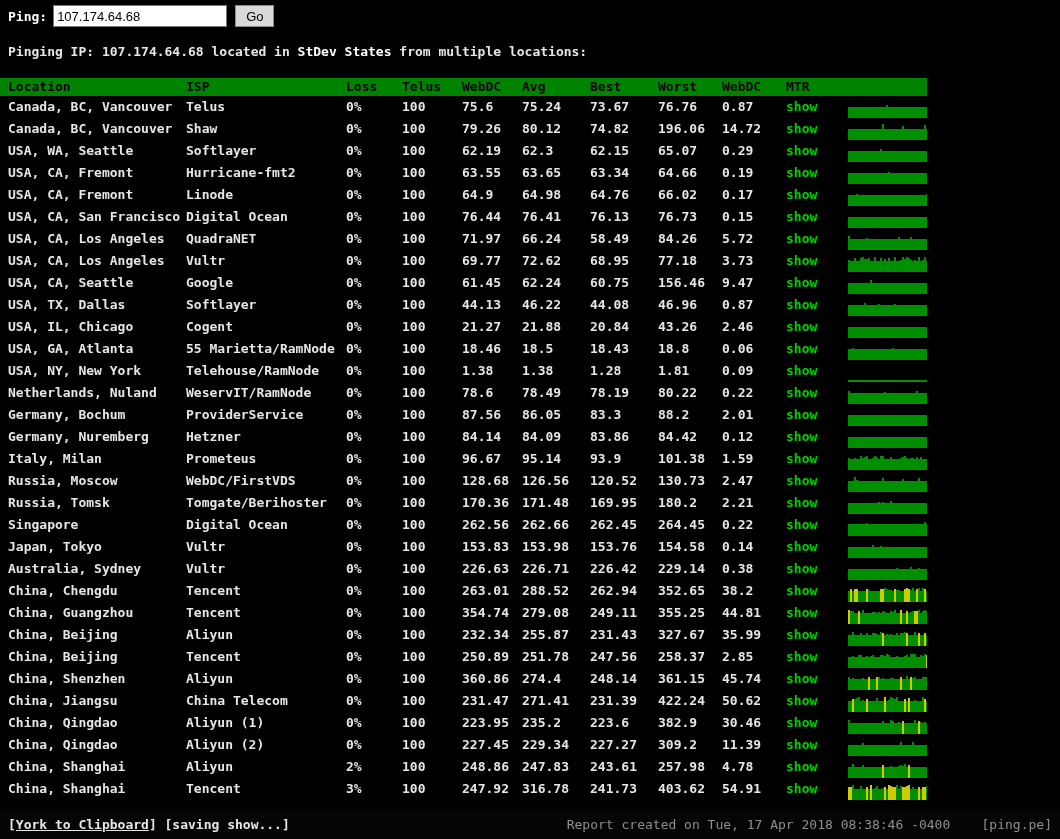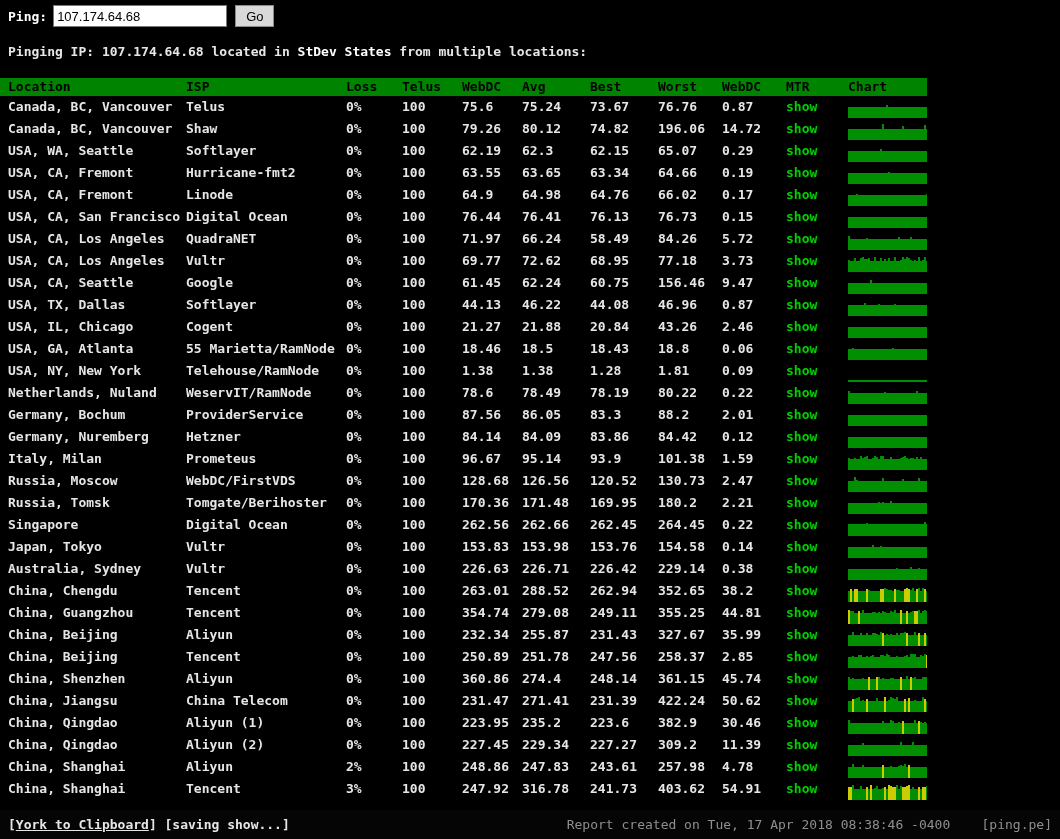--- a/index.html
+++ b/index.html
@@ -49,21 +49,21 @@
 
   <div id="ping-form">
     <span class="lbl">Ping:</span>
     <input id="ping-input" type="text" value="107.174.64.68" style="">
     <button id="go-btn">Go</button>
   </div>
 
   <div id="title-line"><span>Pinging IP: 107.174.64.68 located in </span><span class="bold">StDev States</span><span> from multiple locations:</span></div>
 
   <div id="ping-table">
-    <div class="trow thead" id="table-head"><div class="c0">Location</div><div class="c1">ISP</div><div class="c2">Loss</div><div class="c3">Telus</div><div class="c4">WebDC</div><div class="c5">Avg</div><div class="c6">Best</div><div class="c7">Worst</div><div class="c8">WebDC</div><div class="c9">MTR</div><div class="c10">Chart</div></div>
+    <div class="trow thead" id="table-head"><div class="c0">Location</div><div class="c1">ISP</div><div class="c2">Loss</div><div class="c3">Telus</div><div class="c4">WebDC</div><div class="c5">Avg</div><div class="c6">Best</div><div class="c7">Worst</div><div class="c8">WebDC</div><div class="c9">MTR</div></div>
     <div id="table-body">
         <div class="trow"><div class="c0">Canada, BC, Vancouver</div><div class="c1">Telus</div><div class="c2">0%</div><div class="c3">100</div><div class="c4">75.6</div><div class="c5">75.24</div><div class="c6">73.67</div><div class="c7">76.76</div><div class="c8">0.87</div><div class="c9"><a class="show-link">show</a></div><div class="c10"><div class="chart"><span style="height: 11px; background: rgb(0, 143, 0);"></span><span style="height: 11px; background: rgb(0, 143, 0);"></span><span style="height: 11px; background: rgb(0, 143, 0);"></span><span style="height: 11px; background: rgb(0, 143, 0);"></span><span style="height: 11px; background: rgb(0, 143, 0);"></span><span style="height: 11px; background: rgb(0, 143, 0);"></span><span style="height: 11px; background: rgb(0, 143, 0);"></span><span style="height: 11px; background: rgb(0, 143, 0);"></span><span style="height: 11px; background: rgb(0, 143, 0);"></span><span style="height: 11px; background: rgb(0, 143, 0);"></span><span style="height: 11px; background: rgb(0, 143, 0);"></span><span style="height: 11px; background: rgb(0, 143, 0);"></span><span style="height: 11px; background: rgb(0, 143, 0);"></span><span style="height: 11px; background: rgb(0, 143, 0);"></span><span style="height: 11px; background: rgb(0, 143, 0);"></span><span style="height: 11px; background: rgb(0, 143, 0);"></span><span style="height: 11px; background: rgb(0, 143, 0);"></span><span style="height: 11px; background: rgb(0, 143, 0);"></span><span style="height: 11px; background: rgb(0, 143, 0);"></span><span style="height: 13px; background: rgb(0, 143, 0);"></span><span style="height: 11px; background: rgb(0, 143, 0);"></span><span style="height: 11px; background: rgb(0, 143, 0);"></span><span style="height: 11px; background: rgb(0, 143, 0);"></span><span style="height: 11px; background: rgb(0, 143, 0);"></span><span style="height: 11px; background: rgb(0, 143, 0);"></span><span style="height: 11px; background: rgb(0, 143, 0);"></span><span style="height: 11px; background: rgb(0, 143, 0);"></span><span style="height: 11px; background: rgb(0, 143, 0);"></span><span style="height: 11px; background: rgb(0, 143, 0);"></span><span style="height: 11px; background: rgb(0, 143, 0);"></span><span style="height: 11px; background: rgb(0, 143, 0);"></span><span style="height: 11px; background: rgb(0, 143, 0);"></span><span style="height: 11px; background: rgb(0, 143, 0);"></span><span style="height: 11px; background: rgb(0, 143, 0);"></span><span style="height: 11px; background: rgb(0, 143, 0);"></span><span style="height: 11px; background: rgb(0, 143, 0);"></span><span style="height: 11px; background: rgb(0, 143, 0);"></span><span style="height: 11px; background: rgb(0, 143, 0);"></span><span style="height: 11px; background: rgb(0, 143, 0);"></span><span style="height: 11px; background: rgb(0, 143, 0);"></span><span style="height: 11px; background: rgb(0, 143, 0);"></span><span style="height: 11px; background: rgb(0, 143, 0);"></span><span style="height: 11px; background: rgb(0, 143, 0);"></span><span style="height: 11px; background: rgb(0, 143, 0);"></span><span style="height: 11px; background: rgb(0, 143, 0);"></span><span style="height: 11px; background: rgb(0, 143, 0);"></span><span style="height: 11px; background: rgb(0, 143, 0);"></span><span style="height: 11px; background: rgb(0, 143, 0);"></span><span style="height: 11px; background: rgb(0, 143, 0);"></span><span style="height: 11px; background: rgb(0, 143, 0);"></span><span style="height: 11px; background: rgb(0, 143, 0);"></span><span style="height: 11px; background: rgb(0, 143, 0);"></span><span style="height: 11px; background: rgb(0, 143, 0);"></span><span style="height: 11px; background: rgb(0, 143, 0);"></span><span style="height: 11px; background: rgb(0, 143, 0);"></span><span style="height: 11px; background: rgb(0, 143, 0);"></span><span style="height: 11px; background: rgb(0, 143, 0);"></span><span style="height: 11px; background: rgb(0, 143, 0);"></span><span style="height: 11px; background: rgb(0, 143, 0);"></span><span style="height: 11px; background: rgb(0, 143, 0);"></span><span style="height: 11px; background: rgb(0, 143, 0);"></span><span style="height: 11px; background: rgb(0, 143, 0);"></span><span style="height: 11px; background: rgb(0, 143, 0);"></span><span style="height: 11px; background: rgb(0, 143, 0);"></span><span style="height: 11px; background: rgb(0, 143, 0);"></span><span style="height: 11px; background: rgb(0, 143, 0);"></span><span style="height: 11px; background: rgb(0, 143, 0);"></span><span style="height: 11px; background: rgb(0, 143, 0);"></span><span style="height: 11px; background: rgb(0, 143, 0);"></span><span style="height: 11px; background: rgb(0, 143, 0);"></span><span style="height: 11px; background: rgb(0, 143, 0);"></span><span style="height: 11px; background: rgb(0, 143, 0);"></span><span style="height: 11px; background: rgb(0, 143, 0);"></span><span style="height: 11px; background: rgb(0, 143, 0);"></span><span style="height: 11px; background: rgb(0, 143, 0);"></span><span style="height: 11px; background: rgb(0, 143, 0);"></span><span style="height: 11px; background: rgb(0, 143, 0);"></span><span style="height: 11px; background: rgb(0, 143, 0);"></span><span style="height: 11px; background: rgb(0, 143, 0);"></span><span style="height: 11px; background: rgb(0, 143, 0);"></span><span style="height: 11px; background: rgb(0, 143, 0);"></span><span style="height: 11px; background: rgb(0, 143, 0);"></span><span style="height: 11px; background: rgb(0, 143, 0);"></span><span style="height: 11px; background: rgb(0, 143, 0);"></span><span style="height: 11px; background: rgb(0, 143, 0);"></span><span style="height: 11px; background: rgb(0, 143, 0);"></span><span style="height: 11px; background: rgb(0, 143, 0);"></span><span style="height: 11px; background: rgb(0, 143, 0);"></span><span style="height: 11px; background: rgb(0, 143, 0);"></span><span style="height: 11px; background: rgb(0, 143, 0);"></span><span style="height: 11px; background: rgb(0, 143, 0);"></span><span style="height: 11px; background: rgb(0, 143, 0);"></span><span style="height: 11px; background: rgb(0, 143, 0);"></span><span style="height: 11px; background: rgb(0, 143, 0);"></span><span style="height: 11px; background: rgb(0, 143, 0);"></span><span style="height: 11px; background: rgb(0, 143, 0);"></span><span style="height: 11px; background: rgb(0, 143, 0);"></span><span style="height: 11px; background: rgb(0, 143, 0);"></span><span style="height: 11px; background: rgb(0, 143, 0);"></span><span style="height: 11px; background: rgb(0, 143, 0);"></span></div></div></div>
         <div class="trow"><div class="c0">Canada, BC, Vancouver</div><div class="c1">Shaw</div><div class="c2">0%</div><div class="c3">100</div><div class="c4">79.26</div><div class="c5">80.12</div><div class="c6">74.82</div><div class="c7">196.06</div><div class="c8">14.72</div><div class="c9"><a class="show-link">show</a></div><div class="c10"><div class="chart"><span style="height: 11px; background: rgb(0, 143, 0);"></span><span style="height: 11px; background: rgb(0, 143, 0);"></span><span style="height: 11px; background: rgb(0, 143, 0);"></span><span style="height: 11px; background: rgb(0, 143, 0);"></span><span style="height: 11px; background: rgb(0, 143, 0);"></span><span style="height: 11px; background: rgb(0, 143, 0);"></span><span style="height: 11px; background: rgb(0, 143, 0);"></span><span style="height: 11px; background: rgb(0, 143, 0);"></span><span style="height: 11px; background: rgb(0, 143, 0);"></span><span style="height: 11px; background: rgb(0, 143, 0);"></span><span style="height: 11px; background: rgb(0, 143, 0);"></span><span style="height: 11px; background: rgb(0, 143, 0);"></span><span style="height: 11px; background: rgb(0, 143, 0);"></span><span style="height: 11px; background: rgb(0, 143, 0);"></span><span style="height: 11px; background: rgb(0, 143, 0);"></span><span style="height: 11px; background: rgb(0, 143, 0);"></span><span style="height: 11px; background: rgb(0, 143, 0);"></span><span style="height: 16px; background: rgb(0, 143, 0);"></span><span style="height: 11px; background: rgb(0, 143, 0);"></span><span style="height: 11px; background: rgb(0, 143, 0);"></span><span style="height: 11px; background: rgb(0, 143, 0);"></span><span style="height: 11px; background: rgb(0, 143, 0);"></span><span style="height: 11px; background: rgb(0, 143, 0);"></span><span style="height: 11px; background: rgb(0, 143, 0);"></span><span style="height: 11px; background: rgb(0, 143, 0);"></span><span style="height: 11px; background: rgb(0, 143, 0);"></span><span style="height: 11px; background: rgb(0, 143, 0);"></span><span style="height: 14px; background: rgb(0, 143, 0);"></span><span style="height: 11px; background: rgb(0, 143, 0);"></span><span style="height: 11px; background: rgb(0, 143, 0);"></span><span style="height: 11px; background: rgb(0, 143, 0);"></span><span style="height: 11px; background: rgb(0, 143, 0);"></span><span style="height: 11px; background: rgb(0, 143, 0);"></span><span style="height: 11px; background: rgb(0, 143, 0);"></span><span style="height: 11px; background: rgb(0, 143, 0);"></span><span style="height: 11px; background: rgb(0, 143, 0);"></span><span style="height: 11px; background: rgb(0, 143, 0);"></span><span style="height: 11px; background: rgb(0, 143, 0);"></span><span style="height: 15px; background: rgb(0, 143, 0);"></span><span style="height: 11px; background: rgb(0, 143, 0);"></span><span style="height: 11px; background: rgb(0, 143, 0);"></span><span style="height: 11px; background: rgb(0, 143, 0);"></span><span style="height: 11px; background: rgb(0, 143, 0);"></span><span style="height: 11px; background: rgb(0, 143, 0);"></span><span style="height: 11px; background: rgb(0, 143, 0);"></span><span style="height: 11px; background: rgb(0, 143, 0);"></span><span style="height: 11px; background: rgb(0, 143, 0);"></span><span style="height: 11px; background: rgb(0, 143, 0);"></span><span style="height: 11px; background: rgb(0, 143, 0);"></span><span style="height: 11px; background: rgb(0, 143, 0);"></span><span style="height: 11px; background: rgb(0, 143, 0);"></span><span style="height: 11px; background: rgb(0, 143, 0);"></span><span style="height: 11px; background: rgb(0, 143, 0);"></span><span style="height: 17px; background: rgb(0, 143, 0);"></span><span style="height: 11px; background: rgb(0, 143, 0);"></span><span style="height: 11px; background: rgb(0, 143, 0);"></span><span style="height: 11px; background: rgb(0, 143, 0);"></span><span style="height: 16px; background: rgb(0, 143, 0);"></span><span style="height: 11px; background: rgb(0, 143, 0);"></span><span style="height: 11px; background: rgb(0, 143, 0);"></span><span style="height: 11px; background: rgb(0, 143, 0);"></span><span style="height: 11px; background: rgb(0, 143, 0);"></span><span style="height: 13px; background: rgb(0, 143, 0);"></span><span style="height: 11px; background: rgb(0, 143, 0);"></span><span style="height: 11px; background: rgb(0, 143, 0);"></span><span style="height: 11px; background: rgb(0, 143, 0);"></span><span style="height: 11px; background: rgb(0, 143, 0);"></span><span style="height: 11px; background: rgb(0, 143, 0);"></span><span style="height: 11px; background: rgb(0, 143, 0);"></span><span style="height: 11px; background: rgb(0, 143, 0);"></span><span style="height: 11px; background: rgb(0, 143, 0);"></span><span style="height: 17px; background: rgb(0, 143, 0);"></span><span style="height: 17px; background: rgb(0, 143, 0);"></span><span style="height: 11px; background: rgb(0, 143, 0);"></span><span style="height: 11px; background: rgb(0, 143, 0);"></span><span style="height: 11px; background: rgb(0, 143, 0);"></span><span style="height: 11px; background: rgb(0, 143, 0);"></span><span style="height: 11px; background: rgb(0, 143, 0);"></span><span style="height: 11px; background: rgb(0, 143, 0);"></span><span style="height: 11px; background: rgb(0, 143, 0);"></span><span style="height: 11px; background: rgb(0, 143, 0);"></span><span style="height: 11px; background: rgb(0, 143, 0);"></span><span style="height: 11px; background: rgb(0, 143, 0);"></span><span style="height: 11px; background: rgb(0, 143, 0);"></span><span style="height: 11px; background: rgb(0, 143, 0);"></span><span style="height: 17px; background: rgb(0, 143, 0);"></span><span style="height: 11px; background: rgb(0, 143, 0);"></span><span style="height: 11px; background: rgb(0, 143, 0);"></span><span style="height: 11px; background: rgb(0, 143, 0);"></span><span style="height: 11px; background: rgb(0, 143, 0);"></span><span style="height: 11px; background: rgb(0, 143, 0);"></span><span style="height: 11px; background: rgb(0, 143, 0);"></span><span style="height: 11px; background: rgb(0, 143, 0);"></span><span style="height: 11px; background: rgb(0, 143, 0);"></span><span style="height: 11px; background: rgb(0, 143, 0);"></span><span style="height: 11px; background: rgb(0, 143, 0);"></span><span style="height: 11px; background: rgb(0, 143, 0);"></span><span style="height: 11px; background: rgb(0, 143, 0);"></span><span style="height: 11px; background: rgb(0, 143, 0);"></span><span style="height: 11px; background: rgb(0, 143, 0);"></span></div></div></div>
         <div class="trow"><div class="c0">USA, WA, Seattle</div><div class="c1">Softlayer</div><div class="c2">0%</div><div class="c3">100</div><div class="c4">62.19</div><div class="c5">62.3</div><div class="c6">62.15</div><div class="c7">65.07</div><div class="c8">0.29</div><div class="c9"><a class="show-link">show</a></div><div class="c10"><div class="chart"><span style="height: 11px; background: rgb(0, 143, 0);"></span><span style="height: 11px; background: rgb(0, 143, 0);"></span><span style="height: 11px; background: rgb(0, 143, 0);"></span><span style="height: 11px; background: rgb(0, 143, 0);"></span><span style="height: 11px; background: rgb(0, 143, 0);"></span><span style="height: 11px; background: rgb(0, 143, 0);"></span><span style="height: 11px; background: rgb(0, 143, 0);"></span><span style="height: 11px; background: rgb(0, 143, 0);"></span><span style="height: 11px; background: rgb(0, 143, 0);"></span><span style="height: 11px; background: rgb(0, 143, 0);"></span><span style="height: 11px; background: rgb(0, 143, 0);"></span><span style="height: 11px; background: rgb(0, 143, 0);"></span><span style="height: 11px; background: rgb(0, 143, 0);"></span><span style="height: 11px; background: rgb(0, 143, 0);"></span><span style="height: 11px; background: rgb(0, 143, 0);"></span><span style="height: 11px; background: rgb(0, 143, 0);"></span><span style="height: 13px; background: rgb(0, 143, 0);"></span><span style="height: 11px; background: rgb(0, 143, 0);"></span><span style="height: 11px; background: rgb(0, 143, 0);"></span><span style="height: 11px; background: rgb(0, 143, 0);"></span><span style="height: 11px; background: rgb(0, 143, 0);"></span><span style="height: 11px; background: rgb(0, 143, 0);"></span><span style="height: 11px; background: rgb(0, 143, 0);"></span><span style="height: 11px; background: rgb(0, 143, 0);"></span><span style="height: 11px; background: rgb(0, 143, 0);"></span><span style="height: 11px; background: rgb(0, 143, 0);"></span><span style="height: 11px; background: rgb(0, 143, 0);"></span><span style="height: 11px; background: rgb(0, 143, 0);"></span><span style="height: 11px; background: rgb(0, 143, 0);"></span><span style="height: 11px; background: rgb(0, 143, 0);"></span><span style="height: 11px; background: rgb(0, 143, 0);"></span><span style="height: 11px; background: rgb(0, 143, 0);"></span><span style="height: 11px; background: rgb(0, 143, 0);"></span><span style="height: 11px; background: rgb(0, 143, 0);"></span><span style="height: 11px; background: rgb(0, 143, 0);"></span><span style="height: 11px; background: rgb(0, 143, 0);"></span><span style="height: 11px; background: rgb(0, 143, 0);"></span><span style="height: 11px; background: rgb(0, 143, 0);"></span><span style="height: 11px; background: rgb(0, 143, 0);"></span><span style="height: 11px; background: rgb(0, 143, 0);"></span><span style="height: 11px; background: rgb(0, 143, 0);"></span><span style="height: 11px; background: rgb(0, 143, 0);"></span><span style="height: 11px; background: rgb(0, 143, 0);"></span><span style="height: 11px; background: rgb(0, 143, 0);"></span><span style="height: 11px; background: rgb(0, 143, 0);"></span><span style="height: 11px; background: rgb(0, 143, 0);"></span><span style="height: 11px; background: rgb(0, 143, 0);"></span><span style="height: 11px; background: rgb(0, 143, 0);"></span><span style="height: 11px; background: rgb(0, 143, 0);"></span><span style="height: 11px; background: rgb(0, 143, 0);"></span><span style="height: 11px; background: rgb(0, 143, 0);"></span><span style="height: 13px; background: rgb(0, 143, 0);"></span><span style="height: 11px; background: rgb(0, 143, 0);"></span><span style="height: 11px; background: rgb(0, 143, 0);"></span><span style="height: 11px; background: rgb(0, 143, 0);"></span><span style="height: 11px; background: rgb(0, 143, 0);"></span><span style="height: 11px; background: rgb(0, 143, 0);"></span><span style="height: 11px; background: rgb(0, 143, 0);"></span><span style="height: 11px; background: rgb(0, 143, 0);"></span><span style="height: 11px; background: rgb(0, 143, 0);"></span><span style="height: 11px; background: rgb(0, 143, 0);"></span><span style="height: 11px; background: rgb(0, 143, 0);"></span><span style="height: 11px; background: rgb(0, 143, 0);"></span><span style="height: 11px; background: rgb(0, 143, 0);"></span><span style="height: 11px; background: rgb(0, 143, 0);"></span><span style="height: 11px; background: rgb(0, 143, 0);"></span><span style="height: 11px; background: rgb(0, 143, 0);"></span><span style="height: 11px; background: rgb(0, 143, 0);"></span><span style="height: 11px; background: rgb(0, 143, 0);"></span><span style="height: 11px; background: rgb(0, 143, 0);"></span><span style="height: 11px; background: rgb(0, 143, 0);"></span><span style="height: 11px; background: rgb(0, 143, 0);"></span><span style="height: 11px; background: rgb(0, 143, 0);"></span><span style="height: 11px; background: rgb(0, 143, 0);"></span><span style="height: 11px; background: rgb(0, 143, 0);"></span><span style="height: 11px; background: rgb(0, 143, 0);"></span><span style="height: 11px; background: rgb(0, 143, 0);"></span><span style="height: 11px; background: rgb(0, 143, 0);"></span><span style="height: 11px; background: rgb(0, 143, 0);"></span><span style="height: 11px; background: rgb(0, 143, 0);"></span><span style="height: 11px; background: rgb(0, 143, 0);"></span><span style="height: 11px; background: rgb(0, 143, 0);"></span><span style="height: 11px; background: rgb(0, 143, 0);"></span><span style="height: 11px; background: rgb(0, 143, 0);"></span><span style="height: 11px; background: rgb(0, 143, 0);"></span><span style="height: 11px; background: rgb(0, 143, 0);"></span><span style="height: 11px; background: rgb(0, 143, 0);"></span><span style="height: 11px; background: rgb(0, 143, 0);"></span><span style="height: 11px; background: rgb(0, 143, 0);"></span><span style="height: 11px; background: rgb(0, 143, 0);"></span><span style="height: 11px; background: rgb(0, 143, 0);"></span><span style="height: 11px; background: rgb(0, 143, 0);"></span><span style="height: 11px; background: rgb(0, 143, 0);"></span><span style="height: 11px; background: rgb(0, 143, 0);"></span><span style="height: 11px; background: rgb(0, 143, 0);"></span><span style="height: 11px; background: rgb(0, 143, 0);"></span><span style="height: 11px; background: rgb(0, 143, 0);"></span><span style="height: 11px; background: rgb(0, 143, 0);"></span><span style="height: 11px; background: rgb(0, 143, 0);"></span><span style="height: 11px; background: rgb(0, 143, 0);"></span></div></div></div>
         <div class="trow"><div class="c0">USA, CA, Fremont</div><div class="c1">Hurricane-fmt2</div><div class="c2">0%</div><div class="c3">100</div><div class="c4">63.55</div><div class="c5">63.65</div><div class="c6">63.34</div><div class="c7">64.66</div><div class="c8">0.19</div><div class="c9"><a class="show-link">show</a></div><div class="c10"><div class="chart"><span style="height: 11px; background: rgb(0, 143, 0);"></span><span style="height: 11px; background: rgb(0, 143, 0);"></span><span style="height: 11px; background: rgb(0, 143, 0);"></span><span style="height: 11px; background: rgb(0, 143, 0);"></span><span style="height: 11px; background: rgb(0, 143, 0);"></span><span style="height: 11px; background: rgb(0, 143, 0);"></span><span style="height: 11px; background: rgb(0, 143, 0);"></span><span style="height: 11px; background: rgb(0, 143, 0);"></span><span style="height: 11px; background: rgb(0, 143, 0);"></span><span style="height: 11px; background: rgb(0, 143, 0);"></span><span style="height: 11px; background: rgb(0, 143, 0);"></span><span style="height: 11px; background: rgb(0, 143, 0);"></span><span style="height: 11px; background: rgb(0, 143, 0);"></span><span style="height: 11px; background: rgb(0, 143, 0);"></span><span style="height: 11px; background: rgb(0, 143, 0);"></span><span style="height: 11px; background: rgb(0, 143, 0);"></span><span style="height: 11px; background: rgb(0, 143, 0);"></span><span style="height: 11px; background: rgb(0, 143, 0);"></span><span style="height: 11px; background: rgb(0, 143, 0);"></span><span style="height: 11px; background: rgb(0, 143, 0);"></span><span style="height: 12px; background: rgb(0, 143, 0);"></span><span style="height: 11px; background: rgb(0, 143, 0);"></span><span style="height: 11px; background: rgb(0, 143, 0);"></span><span style="height: 11px; background: rgb(0, 143, 0);"></span><span style="height: 11px; background: rgb(0, 143, 0);"></span><span style="height: 11px; background: rgb(0, 143, 0);"></span><span style="height: 11px; background: rgb(0, 143, 0);"></span><span style="height: 11px; background: rgb(0, 143, 0);"></span><span style="height: 11px; background: rgb(0, 143, 0);"></span><span style="height: 11px; background: rgb(0, 143, 0);"></span><span style="height: 11px; background: rgb(0, 143, 0);"></span><span style="height: 11px; background: rgb(0, 143, 0);"></span><span style="height: 11px; background: rgb(0, 143, 0);"></span><span style="height: 11px; background: rgb(0, 143, 0);"></span><span style="height: 11px; background: rgb(0, 143, 0);"></span><span style="height: 11px; background: rgb(0, 143, 0);"></span><span style="height: 11px; background: rgb(0, 143, 0);"></span><span style="height: 11px; background: rgb(0, 143, 0);"></span><span style="height: 11px; background: rgb(0, 143, 0);"></span><span style="height: 11px; background: rgb(0, 143, 0);"></span><span style="height: 11px; background: rgb(0, 143, 0);"></span><span style="height: 11px; background: rgb(0, 143, 0);"></span><span style="height: 11px; background: rgb(0, 143, 0);"></span><span style="height: 11px; background: rgb(0, 143, 0);"></span><span style="height: 11px; background: rgb(0, 143, 0);"></span><span style="height: 11px; background: rgb(0, 143, 0);"></span><span style="height: 11px; background: rgb(0, 143, 0);"></span><span style="height: 11px; background: rgb(0, 143, 0);"></span><span style="height: 11px; background: rgb(0, 143, 0);"></span><span style="height: 11px; background: rgb(0, 143, 0);"></span><span style="height: 11px; background: rgb(0, 143, 0);"></span><span style="height: 11px; background: rgb(0, 143, 0);"></span><span style="height: 11px; background: rgb(0, 143, 0);"></span><span style="height: 11px; background: rgb(0, 143, 0);"></span><span style="height: 11px; background: rgb(0, 143, 0);"></span><span style="height: 11px; background: rgb(0, 143, 0);"></span><span style="height: 11px; background: rgb(0, 143, 0);"></span><span style="height: 11px; background: rgb(0, 143, 0);"></span><span style="height: 11px; background: rgb(0, 143, 0);"></span><span style="height: 11px; background: rgb(0, 143, 0);"></span><span style="height: 11px; background: rgb(0, 143, 0);"></span><span style="height: 11px; background: rgb(0, 143, 0);"></span><span style="height: 11px; background: rgb(0, 143, 0);"></span><span style="height: 11px; background: rgb(0, 143, 0);"></span><span style="height: 11px; background: rgb(0, 143, 0);"></span><span style="height: 11px; background: rgb(0, 143, 0);"></span><span style="height: 11px; background: rgb(0, 143, 0);"></span><span style="height: 11px; background: rgb(0, 143, 0);"></span><span style="height: 11px; background: rgb(0, 143, 0);"></span><span style="height: 11px; background: rgb(0, 143, 0);"></span><span style="height: 11px; background: rgb(0, 143, 0);"></span><span style="height: 11px; background: rgb(0, 143, 0);"></span><span style="height: 11px; background: rgb(0, 143, 0);"></span><span style="height: 11px; background: rgb(0, 143, 0);"></span><span style="height: 11px; background: rgb(0, 143, 0);"></span><span style="height: 11px; background: rgb(0, 143, 0);"></span><span style="height: 11px; background: rgb(0, 143, 0);"></span><span style="height: 11px; background: rgb(0, 143, 0);"></span><span style="height: 11px; background: rgb(0, 143, 0);"></span><span style="height: 11px; background: rgb(0, 143, 0);"></span><span style="height: 11px; background: rgb(0, 143, 0);"></span><span style="height: 11px; background: rgb(0, 143, 0);"></span><span style="height: 11px; background: rgb(0, 143, 0);"></span><span style="height: 11px; background: rgb(0, 143, 0);"></span><span style="height: 11px; background: rgb(0, 143, 0);"></span><span style="height: 11px; background: rgb(0, 143, 0);"></span><span style="height: 11px; background: rgb(0, 143, 0);"></span><span style="height: 11px; background: rgb(0, 143, 0);"></span><span style="height: 11px; background: rgb(0, 143, 0);"></span><span style="height: 11px; background: rgb(0, 143, 0);"></span><span style="height: 11px; background: rgb(0, 143, 0);"></span><span style="height: 11px; background: rgb(0, 143, 0);"></span><span style="height: 11px; background: rgb(0, 143, 0);"></span><span style="height: 11px; background: rgb(0, 143, 0);"></span><span style="height: 11px; background: rgb(0, 143, 0);"></span><span style="height: 11px; background: rgb(0, 143, 0);"></span><span style="height: 11px; background: rgb(0, 143, 0);"></span><span style="height: 11px; background: rgb(0, 143, 0);"></span><span style="height: 11px; background: rgb(0, 143, 0);"></span><span style="height: 11px; background: rgb(0, 143, 0);"></span></div></div></div>
         <div class="trow"><div class="c0">USA, CA, Fremont</div><div class="c1">Linode</div><div class="c2">0%</div><div class="c3">100</div><div class="c4">64.9</div><div class="c5">64.98</div><div class="c6">64.76</div><div class="c7">66.02</div><div class="c8">0.17</div><div class="c9"><a class="show-link">show</a></div><div class="c10"><div class="chart"><span style="height: 11px; background: rgb(0, 143, 0);"></span><span style="height: 11px; background: rgb(0, 143, 0);"></span><span style="height: 11px; background: rgb(0, 143, 0);"></span><span style="height: 11px; background: rgb(0, 143, 0);"></span><span style="height: 12px; background: rgb(0, 143, 0);"></span><span style="height: 11px; background: rgb(0, 143, 0);"></span><span style="height: 11px; background: rgb(0, 143, 0);"></span><span style="height: 11px; background: rgb(0, 143, 0);"></span><span style="height: 11px; background: rgb(0, 143, 0);"></span><span style="height: 11px; background: rgb(0, 143, 0);"></span><span style="height: 11px; background: rgb(0, 143, 0);"></span><span style="height: 11px; background: rgb(0, 143, 0);"></span><span style="height: 11px; background: rgb(0, 143, 0);"></span><span style="height: 11px; background: rgb(0, 143, 0);"></span><span style="height: 11px; background: rgb(0, 143, 0);"></span><span style="height: 11px; background: rgb(0, 143, 0);"></span><span style="height: 11px; background: rgb(0, 143, 0);"></span><span style="height: 11px; background: rgb(0, 143, 0);"></span><span style="height: 11px; background: rgb(0, 143, 0);"></span><span style="height: 11px; background: rgb(0, 143, 0);"></span><span style="height: 11px; background: rgb(0, 143, 0);"></span><span style="height: 11px; background: rgb(0, 143, 0);"></span><span style="height: 11px; background: rgb(0, 143, 0);"></span><span style="height: 11px; background: rgb(0, 143, 0);"></span><span style="height: 11px; background: rgb(0, 143, 0);"></span><span style="height: 11px; background: rgb(0, 143, 0);"></span><span style="height: 11px; background: rgb(0, 143, 0);"></span><span style="height: 11px; background: rgb(0, 143, 0);"></span><span style="height: 11px; background: rgb(0, 143, 0);"></span><span style="height: 11px; background: rgb(0, 143, 0);"></span><span style="height: 11px; background: rgb(0, 143, 0);"></span><span style="height: 11px; background: rgb(0, 143, 0);"></span><span style="height: 11px; background: rgb(0, 143, 0);"></span><span style="height: 11px; background: rgb(0, 143, 0);"></span><span style="height: 11px; background: rgb(0, 143, 0);"></span><span style="height: 11px; background: rgb(0, 143, 0);"></span><span style="height: 11px; background: rgb(0, 143, 0);"></span><span style="height: 11px; background: rgb(0, 143, 0);"></span><span style="height: 11px; background: rgb(0, 143, 0);"></span><span style="height: 12px; background: rgb(0, 143, 0);"></span><span style="height: 11px; background: rgb(0, 143, 0);"></span><span style="height: 11px; background: rgb(0, 143, 0);"></span><span style="height: 11px; background: rgb(0, 143, 0);"></span><span style="height: 11px; background: rgb(0, 143, 0);"></span><span style="height: 11px; background: rgb(0, 143, 0);"></span><span style="height: 11px; background: rgb(0, 143, 0);"></span><span style="height: 11px; background: rgb(0, 143, 0);"></span><span style="height: 11px; background: rgb(0, 143, 0);"></span><span style="height: 11px; background: rgb(0, 143, 0);"></span><span style="height: 11px; background: rgb(0, 143, 0);"></span><span style="height: 11px; background: rgb(0, 143, 0);"></span><span style="height: 11px; background: rgb(0, 143, 0);"></span><span style="height: 11px; background: rgb(0, 143, 0);"></span><span style="height: 11px; background: rgb(0, 143, 0);"></span><span style="height: 11px; background: rgb(0, 143, 0);"></span><span style="height: 11px; background: rgb(0, 143, 0);"></span><span style="height: 11px; background: rgb(0, 143, 0);"></span><span style="height: 11px; background: rgb(0, 143, 0);"></span><span style="height: 11px; background: rgb(0, 143, 0);"></span><span style="height: 11px; background: rgb(0, 143, 0);"></span><span style="height: 11px; background: rgb(0, 143, 0);"></span><span style="height: 11px; background: rgb(0, 143, 0);"></span><span style="height: 11px; background: rgb(0, 143, 0);"></span><span style="height: 11px; background: rgb(0, 143, 0);"></span><span style="height: 11px; background: rgb(0, 143, 0);"></span><span style="height: 11px; background: rgb(0, 143, 0);"></span><span style="height: 11px; background: rgb(0, 143, 0);"></span><span style="height: 11px; background: rgb(0, 143, 0);"></span><span style="height: 11px; background: rgb(0, 143, 0);"></span><span style="height: 11px; background: rgb(0, 143, 0);"></span><span style="height: 11px; background: rgb(0, 143, 0);"></span><span style="height: 11px; background: rgb(0, 143, 0);"></span><span style="height: 11px; background: rgb(0, 143, 0);"></span><span style="height: 11px; background: rgb(0, 143, 0);"></span><span style="height: 11px; background: rgb(0, 143, 0);"></span><span style="height: 11px; background: rgb(0, 143, 0);"></span><span style="height: 11px; background: rgb(0, 143, 0);"></span><span style="height: 11px; background: rgb(0, 143, 0);"></span><span style="height: 11px; background: rgb(0, 143, 0);"></span><span style="height: 11px; background: rgb(0, 143, 0);"></span><span style="height: 11px; background: rgb(0, 143, 0);"></span><span style="height: 11px; background: rgb(0, 143, 0);"></span><span style="height: 11px; background: rgb(0, 143, 0);"></span><span style="height: 11px; background: rgb(0, 143, 0);"></span><span style="height: 11px; background: rgb(0, 143, 0);"></span><span style="height: 11px; background: rgb(0, 143, 0);"></span><span style="height: 11px; background: rgb(0, 143, 0);"></span><span style="height: 11px; background: rgb(0, 143, 0);"></span><span style="height: 11px; background: rgb(0, 143, 0);"></span><span style="height: 11px; background: rgb(0, 143, 0);"></span><span style="height: 11px; background: rgb(0, 143, 0);"></span><span style="height: 11px; background: rgb(0, 143, 0);"></span><span style="height: 11px; background: rgb(0, 143, 0);"></span><span style="height: 11px; background: rgb(0, 143, 0);"></span><span style="height: 11px; background: rgb(0, 143, 0);"></span><span style="height: 11px; background: rgb(0, 143, 0);"></span><span style="height: 11px; background: rgb(0, 143, 0);"></span><span style="height: 11px; background: rgb(0, 143, 0);"></span><span style="height: 11px; background: rgb(0, 143, 0);"></span><span style="height: 11px; background: rgb(0, 143, 0);"></span></div></div></div>
         <div class="trow"><div class="c0">USA, CA, San Francisco</div><div class="c1">Digital Ocean</div><div class="c2">0%</div><div class="c3">100</div><div class="c4">76.44</div><div class="c5">76.41</div><div class="c6">76.13</div><div class="c7">76.73</div><div class="c8">0.15</div><div class="c9"><a class="show-link">show</a></div><div class="c10"><div class="chart"><span style="height: 11px; background: rgb(0, 143, 0);"></span><span style="height: 11px; background: rgb(0, 143, 0);"></span><span style="height: 11px; background: rgb(0, 143, 0);"></span><span style="height: 11px; background: rgb(0, 143, 0);"></span><span style="height: 11px; background: rgb(0, 143, 0);"></span><span style="height: 11px; background: rgb(0, 143, 0);"></span><span style="height: 11px; background: rgb(0, 143, 0);"></span><span style="height: 11px; background: rgb(0, 143, 0);"></span><span style="height: 11px; background: rgb(0, 143, 0);"></span><span style="height: 11px; background: rgb(0, 143, 0);"></span><span style="height: 11px; background: rgb(0, 143, 0);"></span><span style="height: 11px; background: rgb(0, 143, 0);"></span><span style="height: 11px; background: rgb(0, 143, 0);"></span><span style="height: 11px; background: rgb(0, 143, 0);"></span><span style="height: 11px; background: rgb(0, 143, 0);"></span><span style="height: 11px; background: rgb(0, 143, 0);"></span><span style="height: 11px; background: rgb(0, 143, 0);"></span><span style="height: 11px; background: rgb(0, 143, 0);"></span><span style="height: 11px; background: rgb(0, 143, 0);"></span><span style="height: 11px; background: rgb(0, 143, 0);"></span><span style="height: 11px; background: rgb(0, 143, 0);"></span><span style="height: 11px; background: rgb(0, 143, 0);"></span><span style="height: 11px; background: rgb(0, 143, 0);"></span><span style="height: 11px; background: rgb(0, 143, 0);"></span><span style="height: 11px; background: rgb(0, 143, 0);"></span><span style="height: 11px; background: rgb(0, 143, 0);"></span><span style="height: 11px; background: rgb(0, 143, 0);"></span><span style="height: 11px; background: rgb(0, 143, 0);"></span><span style="height: 11px; background: rgb(0, 143, 0);"></span><span style="height: 11px; background: rgb(0, 143, 0);"></span><span style="height: 11px; background: rgb(0, 143, 0);"></span><span style="height: 11px; background: rgb(0, 143, 0);"></span><span style="height: 11px; background: rgb(0, 143, 0);"></span><span style="height: 11px; background: rgb(0, 143, 0);"></span><span style="height: 11px; background: rgb(0, 143, 0);"></span><span style="height: 11px; background: rgb(0, 143, 0);"></span><span style="height: 11px; background: rgb(0, 143, 0);"></span><span style="height: 11px; background: rgb(0, 143, 0);"></span><span style="height: 11px; background: rgb(0, 143, 0);"></span><span style="height: 11px; background: rgb(0, 143, 0);"></span><span style="height: 11px; background: rgb(0, 143, 0);"></span><span style="height: 11px; background: rgb(0, 143, 0);"></span><span style="height: 11px; background: rgb(0, 143, 0);"></span><span style="height: 11px; background: rgb(0, 143, 0);"></span><span style="height: 11px; background: rgb(0, 143, 0);"></span><span style="height: 13px; background: rgb(0, 143, 0);"></span><span style="height: 11px; background: rgb(0, 143, 0);"></span><span style="height: 11px; background: rgb(0, 143, 0);"></span><span style="height: 11px; background: rgb(0, 143, 0);"></span><span style="height: 11px; background: rgb(0, 143, 0);"></span><span style="height: 11px; background: rgb(0, 143, 0);"></span><span style="height: 11px; background: rgb(0, 143, 0);"></span><span style="height: 11px; background: rgb(0, 143, 0);"></span><span style="height: 11px; background: rgb(0, 143, 0);"></span><span style="height: 11px; background: rgb(0, 143, 0);"></span><span style="height: 11px; background: rgb(0, 143, 0);"></span><span style="height: 11px; background: rgb(0, 143, 0);"></span><span style="height: 11px; background: rgb(0, 143, 0);"></span><span style="height: 11px; background: rgb(0, 143, 0);"></span><span style="height: 11px; background: rgb(0, 143, 0);"></span><span style="height: 11px; background: rgb(0, 143, 0);"></span><span style="height: 11px; background: rgb(0, 143, 0);"></span><span style="height: 11px; background: rgb(0, 143, 0);"></span><span style="height: 11px; background: rgb(0, 143, 0);"></span><span style="height: 11px; background: rgb(0, 143, 0);"></span><span style="height: 11px; background: rgb(0, 143, 0);"></span><span style="height: 11px; background: rgb(0, 143, 0);"></span><span style="height: 11px; background: rgb(0, 143, 0);"></span><span style="height: 11px; background: rgb(0, 143, 0);"></span><span style="height: 11px; background: rgb(0, 143, 0);"></span><span style="height: 11px; background: rgb(0, 143, 0);"></span><span style="height: 11px; background: rgb(0, 143, 0);"></span><span style="height: 11px; background: rgb(0, 143, 0);"></span><span style="height: 13px; background: rgb(0, 143, 0);"></span><span style="height: 11px; background: rgb(0, 143, 0);"></span><span style="height: 11px; background: rgb(0, 143, 0);"></span><span style="height: 11px; background: rgb(0, 143, 0);"></span><span style="height: 11px; background: rgb(0, 143, 0);"></span><span style="height: 11px; background: rgb(0, 143, 0);"></span><span style="height: 11px; background: rgb(0, 143, 0);"></span><span style="height: 11px; background: rgb(0, 143, 0);"></span><span style="height: 11px; background: rgb(0, 143, 0);"></span><span style="height: 11px; background: rgb(0, 143, 0);"></span><span style="height: 11px; background: rgb(0, 143, 0);"></span><span style="height: 11px; background: rgb(0, 143, 0);"></span><span style="height: 11px; background: rgb(0, 143, 0);"></span><span style="height: 11px; background: rgb(0, 143, 0);"></span><span style="height: 11px; background: rgb(0, 143, 0);"></span><span style="height: 11px; background: rgb(0, 143, 0);"></span><span style="height: 11px; background: rgb(0, 143, 0);"></span><span style="height: 11px; background: rgb(0, 143, 0);"></span><span style="height: 11px; background: rgb(0, 143, 0);"></span><span style="height: 11px; background: rgb(0, 143, 0);"></span><span style="height: 11px; background: rgb(0, 143, 0);"></span><span style="height: 11px; background: rgb(0, 143, 0);"></span><span style="height: 11px; background: rgb(0, 143, 0);"></span><span style="height: 11px; background: rgb(0, 143, 0);"></span><span style="height: 11px; background: rgb(0, 143, 0);"></span><span style="height: 11px; background: rgb(0, 143, 0);"></span><span style="height: 11px; background: rgb(0, 143, 0);"></span></div></div></div>
         <div class="trow"><div class="c0">USA, CA, Los Angeles</div><div class="c1">QuadraNET</div><div class="c2">0%</div><div class="c3">100</div><div class="c4">71.97</div><div class="c5">66.24</div><div class="c6">58.49</div><div class="c7">84.26</div><div class="c8">5.72</div><div class="c9"><a class="show-link">show</a></div><div class="c10"><div class="chart"><span style="height: 14px; background: rgb(0, 143, 0);"></span><span style="height: 11px; background: rgb(0, 143, 0);"></span><span style="height: 11px; background: rgb(0, 143, 0);"></span><span style="height: 11px; background: rgb(0, 143, 0);"></span><span style="height: 11px; background: rgb(0, 143, 0);"></span><span style="height: 11px; background: rgb(0, 143, 0);"></span><span style="height: 11px; background: rgb(0, 143, 0);"></span><span style="height: 11px; background: rgb(0, 143, 0);"></span><span style="height: 11px; background: rgb(0, 143, 0);"></span><span style="height: 12px; background: rgb(0, 143, 0);"></span><span style="height: 11px; background: rgb(0, 143, 0);"></span><span style="height: 11px; background: rgb(0, 143, 0);"></span><span style="height: 11px; background: rgb(0, 143, 0);"></span><span style="height: 11px; background: rgb(0, 143, 0);"></span><span style="height: 11px; background: rgb(0, 143, 0);"></span><span style="height: 11px; background: rgb(0, 143, 0);"></span><span style="height: 11px; background: rgb(0, 143, 0);"></span><span style="height: 11px; background: rgb(0, 143, 0);"></span><span style="height: 11px; background: rgb(0, 143, 0);"></span><span style="height: 11px; background: rgb(0, 143, 0);"></span><span style="height: 11px; background: rgb(0, 143, 0);"></span><span style="height: 11px; background: rgb(0, 143, 0);"></span><span style="height: 11px; background: rgb(0, 143, 0);"></span><span style="height: 11px; background: rgb(0, 143, 0);"></span><span style="height: 11px; background: rgb(0, 143, 0);"></span><span style="height: 13px; background: rgb(0, 143, 0);"></span><span style="height: 11px; background: rgb(0, 143, 0);"></span><span style="height: 11px; background: rgb(0, 143, 0);"></span><span style="height: 11px; background: rgb(0, 143, 0);"></span><span style="height: 11px; background: rgb(0, 143, 0);"></span><span style="height: 11px; background: rgb(0, 143, 0);"></span><span style="height: 13px; background: rgb(0, 143, 0);"></span><span style="height: 11px; background: rgb(0, 143, 0);"></span><span style="height: 11px; background: rgb(0, 143, 0);"></span><span style="height: 11px; background: rgb(0, 143, 0);"></span><span style="height: 11px; background: rgb(0, 143, 0);"></span><span style="height: 11px; background: rgb(0, 143, 0);"></span><span style="height: 11px; background: rgb(0, 143, 0);"></span><span style="height: 11px; background: rgb(0, 143, 0);"></span><span style="height: 11px; background: rgb(0, 143, 0);"></span><span style="height: 11px; background: rgb(0, 143, 0);"></span><span style="height: 11px; background: rgb(0, 143, 0);"></span><span style="height: 12px; background: rgb(0, 143, 0);"></span><span style="height: 11px; background: rgb(0, 143, 0);"></span><span style="height: 11px; background: rgb(0, 143, 0);"></span><span style="height: 11px; background: rgb(0, 143, 0);"></span><span style="height: 11px; background: rgb(0, 143, 0);"></span><span style="height: 11px; background: rgb(0, 143, 0);"></span><span style="height: 11px; background: rgb(0, 143, 0);"></span><span style="height: 11px; background: rgb(0, 143, 0);"></span><span style="height: 11px; background: rgb(0, 143, 0);"></span><span style="height: 11px; background: rgb(0, 143, 0);"></span><span style="height: 11px; background: rgb(0, 143, 0);"></span><span style="height: 11px; background: rgb(0, 143, 0);"></span><span style="height: 11px; background: rgb(0, 143, 0);"></span><span style="height: 11px; background: rgb(0, 143, 0);"></span><span style="height: 11px; background: rgb(0, 143, 0);"></span><span style="height: 11px; background: rgb(0, 143, 0);"></span><span style="height: 11px; background: rgb(0, 143, 0);"></span><span style="height: 11px; background: rgb(0, 143, 0);"></span><span style="height: 11px; background: rgb(0, 143, 0);"></span><span style="height: 12px; background: rgb(0, 143, 0);"></span><span style="height: 11px; background: rgb(0, 143, 0);"></span><span style="height: 11px; background: rgb(0, 143, 0);"></span><span style="height: 11px; background: rgb(0, 143, 0);"></span><span style="height: 11px; background: rgb(0, 143, 0);"></span><span style="height: 11px; background: rgb(0, 143, 0);"></span><span style="height: 11px; background: rgb(0, 143, 0);"></span><span style="height: 11px; background: rgb(0, 143, 0);"></span><span style="height: 11px; background: rgb(0, 143, 0);"></span><span style="height: 11px; background: rgb(0, 143, 0);"></span><span style="height: 11px; background: rgb(0, 143, 0);"></span><span style="height: 13px; background: rgb(0, 143, 0);"></span><span style="height: 11px; background: rgb(0, 143, 0);"></span><span style="height: 11px; background: rgb(0, 143, 0);"></span><span style="height: 11px; background: rgb(0, 143, 0);"></span><span style="height: 11px; background: rgb(0, 143, 0);"></span><span style="height: 11px; background: rgb(0, 143, 0);"></span><span style="height: 11px; background: rgb(0, 143, 0);"></span><span style="height: 11px; background: rgb(0, 143, 0);"></span><span style="height: 11px; background: rgb(0, 143, 0);"></span><span style="height: 11px; background: rgb(0, 143, 0);"></span><span style="height: 11px; background: rgb(0, 143, 0);"></span><span style="height: 11px; background: rgb(0, 143, 0);"></span><span style="height: 11px; background: rgb(0, 143, 0);"></span><span style="height: 11px; background: rgb(0, 143, 0);"></span><span style="height: 11px; background: rgb(0, 143, 0);"></span><span style="height: 11px; background: rgb(0, 143, 0);"></span><span style="height: 11px; background: rgb(0, 143, 0);"></span><span style="height: 11px; background: rgb(0, 143, 0);"></span><span style="height: 11px; background: rgb(0, 143, 0);"></span><span style="height: 11px; background: rgb(0, 143, 0);"></span><span style="height: 11px; background: rgb(0, 143, 0);"></span><span style="height: 11px; background: rgb(0, 143, 0);"></span><span style="height: 11px; background: rgb(0, 143, 0);"></span><span style="height: 11px; background: rgb(0, 143, 0);"></span><span style="height: 11px; background: rgb(0, 143, 0);"></span><span style="height: 16px; background: rgb(0, 143, 0);"></span><span style="height: 11px; background: rgb(0, 143, 0);"></span><span style="height: 11px; background: rgb(0, 143, 0);"></span></div></div></div>
         <div class="trow"><div class="c0">USA, CA, Los Angeles</div><div class="c1">Vultr</div><div class="c2">0%</div><div class="c3">100</div><div class="c4">69.77</div><div class="c5">72.62</div><div class="c6">68.95</div><div class="c7">77.18</div><div class="c8">3.73</div><div class="c9"><a class="show-link">show</a></div><div class="c10"><div class="chart"><span style="height: 12px; background: rgb(0, 143, 0);"></span><span style="height: 11px; background: rgb(0, 143, 0);"></span><span style="height: 11px; background: rgb(0, 143, 0);"></span><span style="height: 14px; background: rgb(0, 143, 0);"></span><span style="height: 11px; background: rgb(0, 143, 0);"></span><span style="height: 11px; background: rgb(0, 143, 0);"></span><span style="height: 14px; background: rgb(0, 143, 0);"></span><span style="height: 15px; background: rgb(0, 143, 0);"></span><span style="height: 13px; background: rgb(0, 143, 0);"></span><span style="height: 13px; background: rgb(0, 143, 0);"></span><span style="height: 14px; background: rgb(0, 143, 0);"></span><span style="height: 11px; background: rgb(0, 143, 0);"></span><span style="height: 11px; background: rgb(0, 143, 0);"></span><span style="height: 15px; background: rgb(0, 143, 0);"></span><span style="height: 11px; background: rgb(0, 143, 0);"></span><span style="height: 11px; background: rgb(0, 143, 0);"></span><span style="height: 14px; background: rgb(0, 143, 0);"></span><span style="height: 11px; background: rgb(0, 143, 0);"></span><span style="height: 13px; background: rgb(0, 143, 0);"></span><span style="height: 11px; background: rgb(0, 143, 0);"></span><span style="height: 14px; background: rgb(0, 143, 0);"></span><span style="height: 11px; background: rgb(0, 143, 0);"></span><span style="height: 11px; background: rgb(0, 143, 0);"></span><span style="height: 15px; background: rgb(0, 143, 0);"></span><span style="height: 11px; background: rgb(0, 143, 0);"></span><span style="height: 11px; background: rgb(0, 143, 0);"></span><span style="height: 12px; background: rgb(0, 143, 0);"></span><span style="height: 15px; background: rgb(0, 143, 0);"></span><span style="height: 13px; background: rgb(0, 143, 0);"></span><span style="height: 15px; background: rgb(0, 143, 0);"></span><span style="height: 14px; background: rgb(0, 143, 0);"></span><span style="height: 12px; background: rgb(0, 143, 0);"></span><span style="height: 11px; background: rgb(0, 143, 0);"></span><span style="height: 12px; background: rgb(0, 143, 0);"></span><span style="height: 11px; background: rgb(0, 143, 0);"></span><span style="height: 15px; background: rgb(0, 143, 0);"></span><span style="height: 11px; background: rgb(0, 143, 0);"></span><span style="height: 12px; background: rgb(0, 143, 0);"></span><span style="height: 15px; background: rgb(0, 143, 0);"></span><span style="height: 11px; background: rgb(0, 143, 0);"></span><span style="height: 13px; background: rgb(0, 143, 0);"></span><span style="height: 11px; background: rgb(0, 143, 0);"></span><span style="height: 14px; background: rgb(0, 143, 0);"></span><span style="height: 15px; background: rgb(0, 143, 0);"></span><span style="height: 13px; background: rgb(0, 143, 0);"></span><span style="height: 11px; background: rgb(0, 143, 0);"></span><span style="height: 14px; background: rgb(0, 143, 0);"></span><span style="height: 12px; background: rgb(0, 143, 0);"></span><span style="height: 12px; background: rgb(0, 143, 0);"></span><span style="height: 11px; background: rgb(0, 143, 0);"></span><span style="height: 11px; background: rgb(0, 143, 0);"></span><span style="height: 14px; background: rgb(0, 143, 0);"></span><span style="height: 11px; background: rgb(0, 143, 0);"></span><span style="height: 13px; background: rgb(0, 143, 0);"></span><span style="height: 11px; background: rgb(0, 143, 0);"></span><span style="height: 12px; background: rgb(0, 143, 0);"></span><span style="height: 11px; background: rgb(0, 143, 0);"></span><span style="height: 11px; background: rgb(0, 143, 0);"></span><span style="height: 11px; background: rgb(0, 143, 0);"></span><span style="height: 11px; background: rgb(0, 143, 0);"></span><span style="height: 11px; background: rgb(0, 143, 0);"></span><span style="height: 11px; background: rgb(0, 143, 0);"></span><span style="height: 13px; background: rgb(0, 143, 0);"></span><span style="height: 11px; background: rgb(0, 143, 0);"></span><span style="height: 11px; background: rgb(0, 143, 0);"></span><span style="height: 15px; background: rgb(0, 143, 0);"></span><span style="height: 11px; background: rgb(0, 143, 0);"></span><span style="height: 11px; background: rgb(0, 143, 0);"></span><span style="height: 11px; background: rgb(0, 143, 0);"></span><span style="height: 15px; background: rgb(0, 143, 0);"></span><span style="height: 11px; background: rgb(0, 143, 0);"></span><span style="height: 11px; background: rgb(0, 143, 0);"></span><span style="height: 14px; background: rgb(0, 143, 0);"></span><span style="height: 12px; background: rgb(0, 143, 0);"></span><span style="height: 11px; background: rgb(0, 143, 0);"></span><span style="height: 13px; background: rgb(0, 143, 0);"></span><span style="height: 11px; background: rgb(0, 143, 0);"></span><span style="height: 15px; background: rgb(0, 143, 0);"></span><span style="height: 15px; background: rgb(0, 143, 0);"></span><span style="height: 14px; background: rgb(0, 143, 0);"></span><span style="height: 11px; background: rgb(0, 143, 0);"></span><span style="height: 12px; background: rgb(0, 143, 0);"></span><span style="height: 11px; background: rgb(0, 143, 0);"></span><span style="height: 12px; background: rgb(0, 143, 0);"></span><span style="height: 11px; background: rgb(0, 143, 0);"></span><span style="height: 14px; background: rgb(0, 143, 0);"></span><span style="height: 12px; background: rgb(0, 143, 0);"></span><span style="height: 15px; background: rgb(0, 143, 0);"></span><span style="height: 11px; background: rgb(0, 143, 0);"></span><span style="height: 15px; background: rgb(0, 143, 0);"></span><span style="height: 14px; background: rgb(0, 143, 0);"></span><span style="height: 11px; background: rgb(0, 143, 0);"></span><span style="height: 11px; background: rgb(0, 143, 0);"></span><span style="height: 15px; background: rgb(0, 143, 0);"></span><span style="height: 11px; background: rgb(0, 143, 0);"></span><span style="height: 11px; background: rgb(0, 143, 0);"></span><span style="height: 13px; background: rgb(0, 143, 0);"></span><span style="height: 12px; background: rgb(0, 143, 0);"></span><span style="height: 11px; background: rgb(0, 143, 0);"></span><span style="height: 11px; background: rgb(0, 143, 0);"></span></div></div></div>
         <div class="trow"><div class="c0">USA, CA, Seattle</div><div class="c1">Google</div><div class="c2">0%</div><div class="c3">100</div><div class="c4">61.45</div><div class="c5">62.24</div><div class="c6">60.75</div><div class="c7">156.46</div><div class="c8">9.47</div><div class="c9"><a class="show-link">show</a></div><div class="c10"><div class="chart"><span style="height: 11px; background: rgb(0, 143, 0);"></span><span style="height: 11px; background: rgb(0, 143, 0);"></span><span style="height: 11px; background: rgb(0, 143, 0);"></span><span style="height: 11px; background: rgb(0, 143, 0);"></span><span style="height: 11px; background: rgb(0, 143, 0);"></span><span style="height: 11px; background: rgb(0, 143, 0);"></span><span style="height: 11px; background: rgb(0, 143, 0);"></span><span style="height: 11px; background: rgb(0, 143, 0);"></span><span style="height: 11px; background: rgb(0, 143, 0);"></span><span style="height: 11px; background: rgb(0, 143, 0);"></span><span style="height: 11px; background: rgb(0, 143, 0);"></span><span style="height: 14px; background: rgb(0, 143, 0);"></span><span style="height: 11px; background: rgb(0, 143, 0);"></span><span style="height: 11px; background: rgb(0, 143, 0);"></span><span style="height: 11px; background: rgb(0, 143, 0);"></span><span style="height: 11px; background: rgb(0, 143, 0);"></span><span style="height: 11px; background: rgb(0, 143, 0);"></span><span style="height: 11px; background: rgb(0, 143, 0);"></span><span style="height: 11px; background: rgb(0, 143, 0);"></span><span style="height: 11px; background: rgb(0, 143, 0);"></span><span style="height: 11px; background: rgb(0, 143, 0);"></span><span style="height: 11px; background: rgb(0, 143, 0);"></span><span style="height: 11px; background: rgb(0, 143, 0);"></span><span style="height: 11px; background: rgb(0, 143, 0);"></span><span style="height: 11px; background: rgb(0, 143, 0);"></span><span style="height: 11px; background: rgb(0, 143, 0);"></span><span style="height: 11px; background: rgb(0, 143, 0);"></span><span style="height: 11px; background: rgb(0, 143, 0);"></span><span style="height: 11px; background: rgb(0, 143, 0);"></span><span style="height: 11px; background: rgb(0, 143, 0);"></span><span style="height: 11px; background: rgb(0, 143, 0);"></span><span style="height: 11px; background: rgb(0, 143, 0);"></span><span style="height: 11px; background: rgb(0, 143, 0);"></span><span style="height: 11px; background: rgb(0, 143, 0);"></span><span style="height: 11px; background: rgb(0, 143, 0);"></span><span style="height: 11px; background: rgb(0, 143, 0);"></span><span style="height: 11px; background: rgb(0, 143, 0);"></span><span style="height: 11px; background: rgb(0, 143, 0);"></span><span style="height: 11px; background: rgb(0, 143, 0);"></span><span style="height: 11px; background: rgb(0, 143, 0);"></span><span style="height: 11px; background: rgb(0, 143, 0);"></span><span style="height: 11px; background: rgb(0, 143, 0);"></span><span style="height: 11px; background: rgb(0, 143, 0);"></span><span style="height: 11px; background: rgb(0, 143, 0);"></span><span style="height: 11px; background: rgb(0, 143, 0);"></span><span style="height: 11px; background: rgb(0, 143, 0);"></span><span style="height: 11px; background: rgb(0, 143, 0);"></span><span style="height: 11px; background: rgb(0, 143, 0);"></span><span style="height: 11px; background: rgb(0, 143, 0);"></span><span style="height: 11px; background: rgb(0, 143, 0);"></span><span style="height: 11px; background: rgb(0, 143, 0);"></span><span style="height: 11px; background: rgb(0, 143, 0);"></span><span style="height: 11px; background: rgb(0, 143, 0);"></span><span style="height: 11px; background: rgb(0, 143, 0);"></span><span style="height: 11px; background: rgb(0, 143, 0);"></span><span style="height: 11px; background: rgb(0, 143, 0);"></span><span style="height: 11px; background: rgb(0, 143, 0);"></span><span style="height: 11px; background: rgb(0, 143, 0);"></span><span style="height: 11px; background: rgb(0, 143, 0);"></span><span style="height: 11px; background: rgb(0, 143, 0);"></span><span style="height: 11px; background: rgb(0, 143, 0);"></span><span style="height: 11px; background: rgb(0, 143, 0);"></span><span style="height: 12px; background: rgb(0, 143, 0);"></span><span style="height: 11px; background: rgb(0, 143, 0);"></span><span style="height: 11px; background: rgb(0, 143, 0);"></span><span style="height: 11px; background: rgb(0, 143, 0);"></span><span style="height: 11px; background: rgb(0, 143, 0);"></span><span style="height: 11px; background: rgb(0, 143, 0);"></span><span style="height: 11px; background: rgb(0, 143, 0);"></span><span style="height: 11px; background: rgb(0, 143, 0);"></span><span style="height: 11px; background: rgb(0, 143, 0);"></span><span style="height: 11px; background: rgb(0, 143, 0);"></span><span style="height: 11px; background: rgb(0, 143, 0);"></span><span style="height: 11px; background: rgb(0, 143, 0);"></span><span style="height: 11px; background: rgb(0, 143, 0);"></span><span style="height: 11px; background: rgb(0, 143, 0);"></span><span style="height: 11px; background: rgb(0, 143, 0);"></span><span style="height: 11px; background: rgb(0, 143, 0);"></span><span style="height: 11px; background: rgb(0, 143, 0);"></span><span style="height: 11px; background: rgb(0, 143, 0);"></span><span style="height: 11px; background: rgb(0, 143, 0);"></span><span style="height: 11px; background: rgb(0, 143, 0);"></span><span style="height: 11px; background: rgb(0, 143, 0);"></span><span style="height: 11px; background: rgb(0, 143, 0);"></span><span style="height: 11px; background: rgb(0, 143, 0);"></span><span style="height: 11px; background: rgb(0, 143, 0);"></span><span style="height: 11px; background: rgb(0, 143, 0);"></span><span style="height: 11px; background: rgb(0, 143, 0);"></span><span style="height: 11px; background: rgb(0, 143, 0);"></span><span style="height: 11px; background: rgb(0, 143, 0);"></span><span style="height: 11px; background: rgb(0, 143, 0);"></span><span style="height: 11px; background: rgb(0, 143, 0);"></span><span style="height: 11px; background: rgb(0, 143, 0);"></span><span style="height: 11px; background: rgb(0, 143, 0);"></span><span style="height: 11px; background: rgb(0, 143, 0);"></span><span style="height: 11px; background: rgb(0, 143, 0);"></span><span style="height: 11px; background: rgb(0, 143, 0);"></span><span style="height: 11px; background: rgb(0, 143, 0);"></span><span style="height: 11px; background: rgb(0, 143, 0);"></span><span style="height: 11px; background: rgb(0, 143, 0);"></span></div></div></div>

